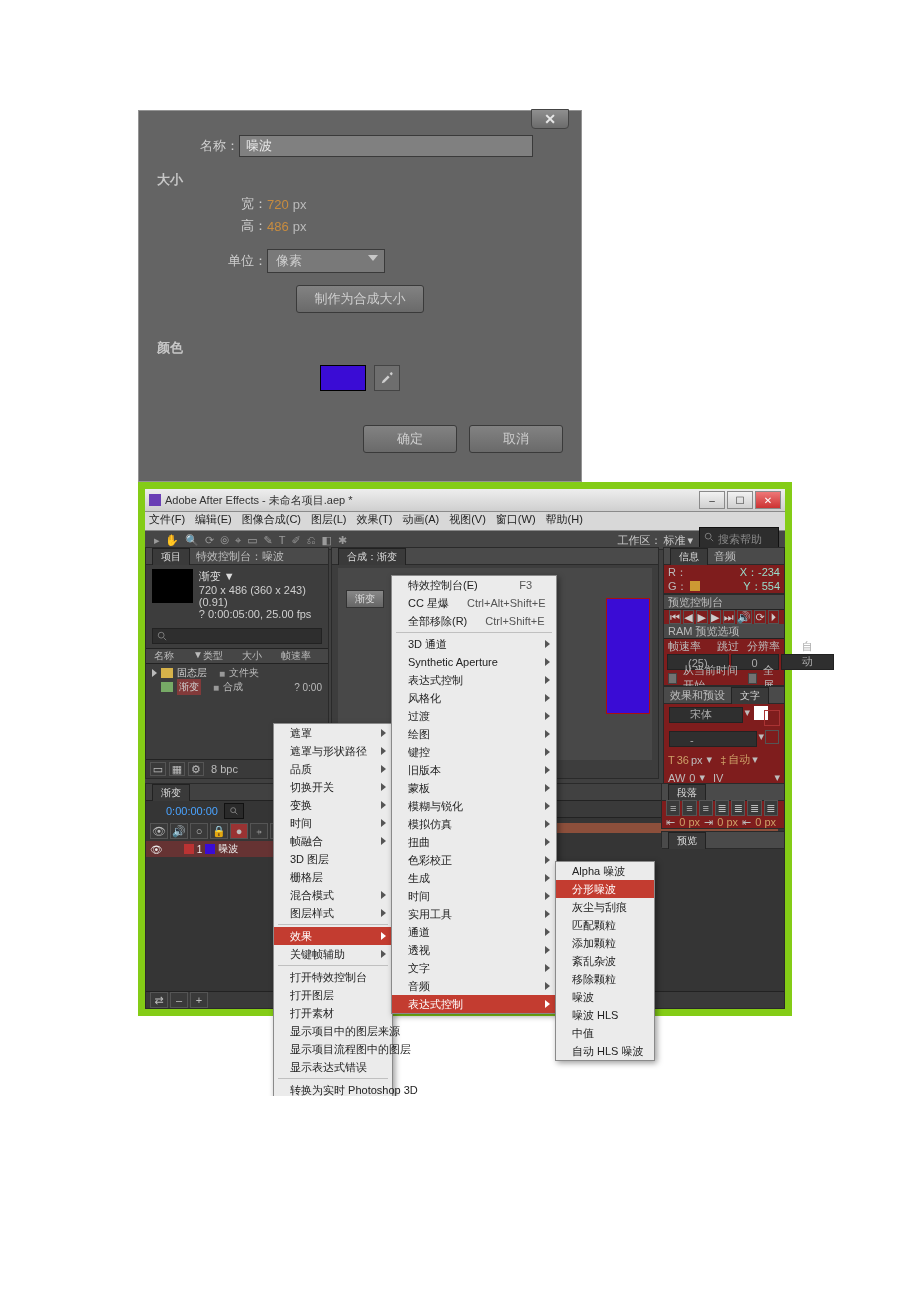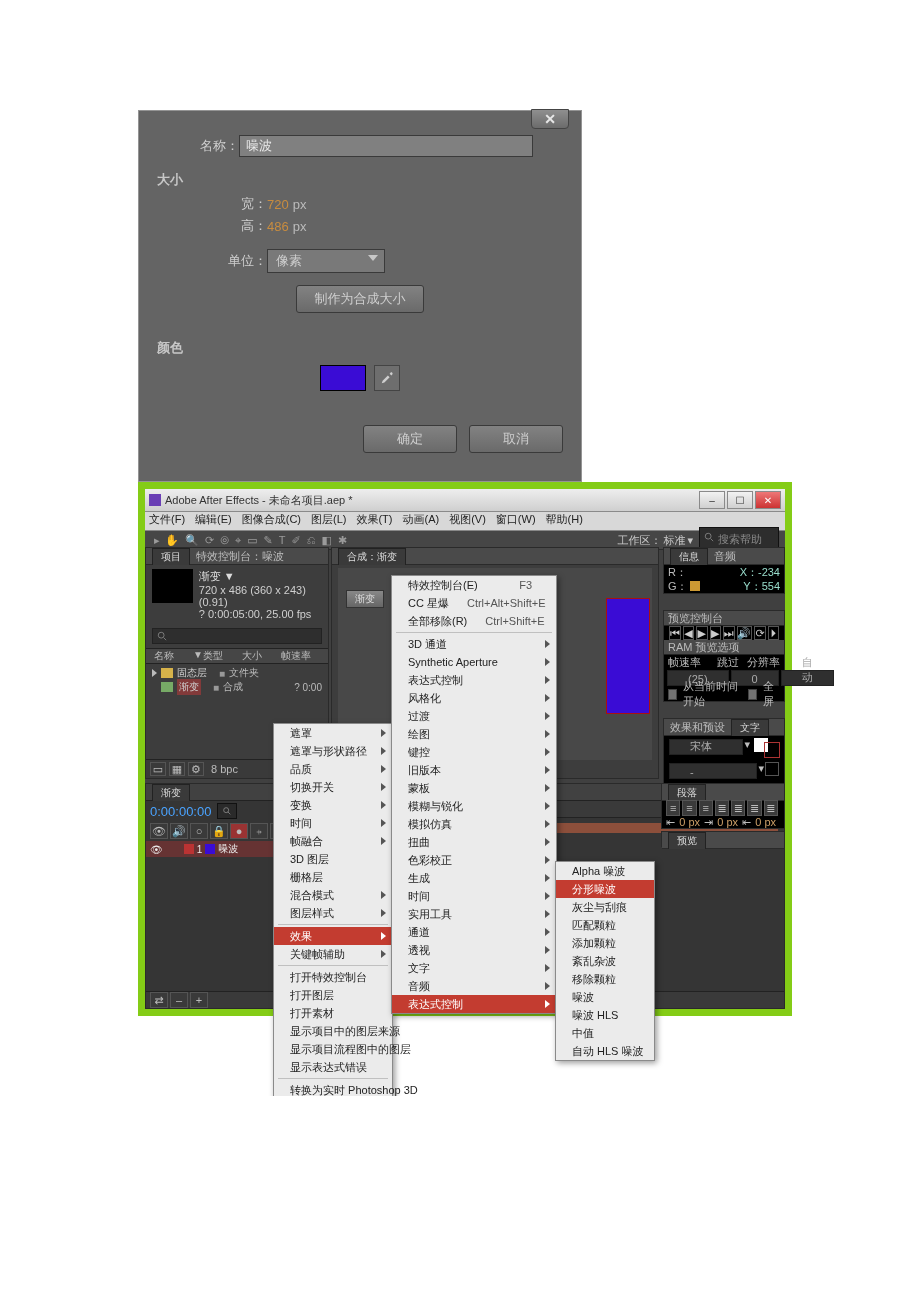--- a/index.html
+++ b/index.html
@@ -46,33 +46,33 @@
   .tree .folder{width:12px;height:10px;background:#d6b24a;margin-right:4px}
   .tree .comp{width:12px;height:10px;background:#7a6;margin-right:4px}
   .tree .on{background:#823a3a;padding:1px 2px}
   .proj-foot{position:absolute;bottom:0;left:0;right:0;height:18px;background:#3a3a3a;border-top:1px solid #222;display:flex;align-items:center;padding:0 4px;color:#bbb}
   .proj-foot .ico{width:14px;height:12px;border:1px solid #555;margin-right:3px;display:flex;align-items:center;justify-content:center}
   .ae-comp{position:absolute;left:186px;top:0;right:126px;height:230px;background:#3d3d3d;border:1px solid #2a2a2a}
   .compview{position:absolute;left:6px;right:6px;top:20px;bottom:18px;background:#484848;display:flex;align-items:center;justify-content:center}
   .compbtn{position:absolute;left:8px;top:22px;height:16px;padding:0 8px;background:linear-gradient(#888,#666);border:1px solid #333;font-size:10px;color:#ddd;display:flex;align-items:center}
   .solid{background:#3a0cd5;width:42px;height:114px;border:1px solid #a11;position:absolute;right:2px;top:30px}
   .ae-side{position:absolute;right:0;top:0;width:122px;height:232px;display:flex;flex-direction:column;justify-content:space-between}
-  .spanel{background:#000000;border:1px solid #2a2a2a;margin-bottom:16px}
+  .spanel{background:#7f1d1d;border:1px solid #2a2a2a;margin-bottom:0}
   .srow{display:flex;align-items:center;height:14px;padding:0 4px;color:#bbb}
   .svalR{margin-left:auto;color:#9dc}
   .ramhdr{height:14px;background:#4a4a4a;padding:0 4px;color:#bbb;border-bottom:1px solid #222}
   .tcbtn{width:14px;height:12px;border:1px solid #555;margin:0 1px;display:flex;align-items:center;justify-content:center;color:#ccc}
   .miniinp{height:14px;background:#2f2f2f;border:1px solid #222;flex:1;margin:1px;color:#aaa;display:flex;align-items:flex-end;padding:0 20px}
   .txt-tool{display:flex;align-items:center;padding:2px 4px}
   .orangeS{color:#cda068}
   .ae-tl{position:absolute;left:0;top:236px;right:0;bottom:0;background:#353535;border:1px solid #2a2a2a}
   .tlhdr{height:16px;background:#414141;border-bottom:1px solid #222;display:flex;align-items:center;padding:0 6px}
   .tlbody{display:flex;height:calc(100% - 34px)}
   .tlleft{width:186px;border-right:1px solid #222}
-  .tltc{color:#4aa3ff;font-size:13px;padding:2px 4px;display:flex;align-items:center}
+  .tltc{color:#4aa3ff;font-size:11px;padding:2px 20px;display:flex;align-items:center}
   .tlsearch{width:18px;height:14px;background:#2a2a2a;border:1px solid #111;margin-left:6px;display:flex;align-items:center;justify-content:center}
   .tltool{display:flex;padding:2px 4px}
   .tlic{width:16px;height:14px;border:1px solid #555;margin-right:2px;background:#3a3a3a;display:flex;align-items:center;justify-content:center}
   .layerrow{height:16px;background:#633;display:flex;align-items:center;padding:0 4px;color:#eee;font-size:10px}
   .layerrow .sq{width:10px;height:10px;background:#b33;margin:0 3px}
   .layerrow .sq2{width:10px;height:10px;background:#3a0cd5;margin:0 3px}
   .tlright{flex:1;position:relative}
   .ruler{height:16px;background:#3a3a3a;border-bottom:1px solid #222;display:flex;align-items:center;color:#999;font-size:9px}
   .cti{position:absolute;left:56px;top:0;width:0;height:0;border-left:5px solid transparent;border-right:5px solid transparent;border-top:8px solid #4aa3ff}
   .bar{position:absolute;left:58px;right:6px;top:22px;height:10px;background:#8c4f3b}

